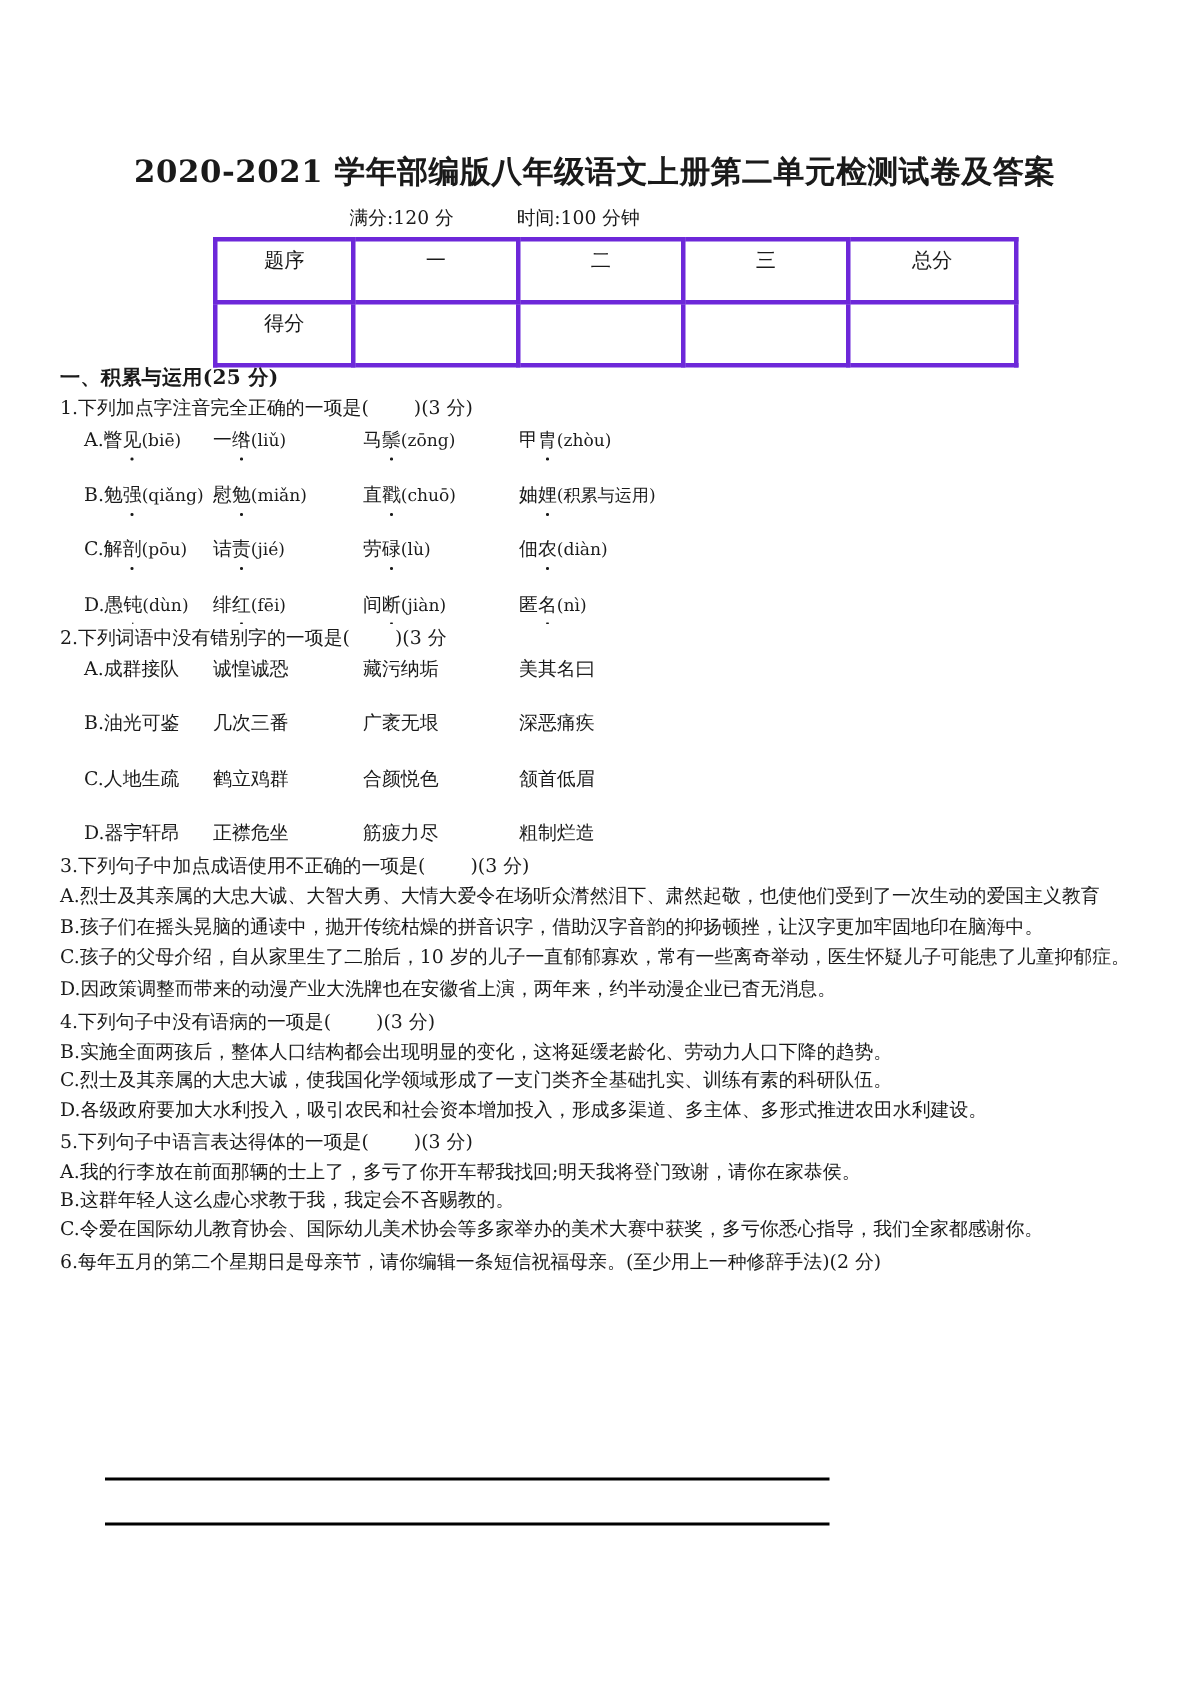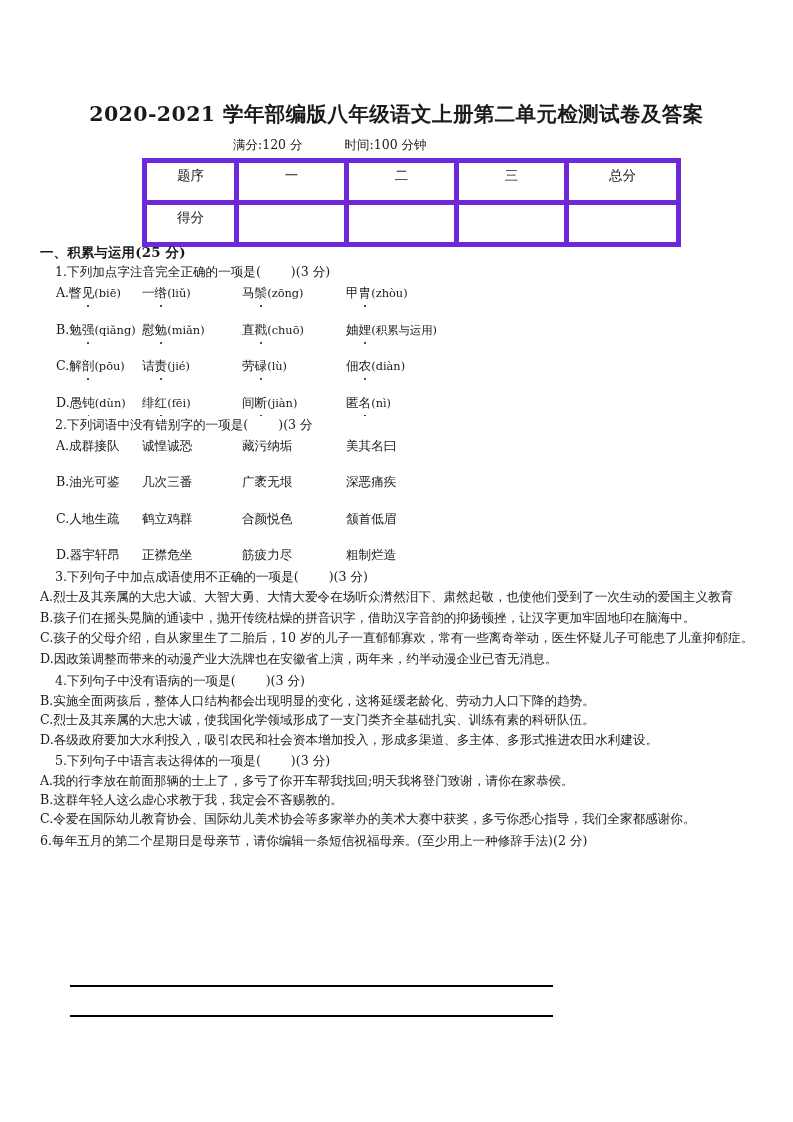--- a/index.html
+++ b/index.html
@@ -49,21 +49,21 @@
   
   .score-table {
     position: absolute;
     left: 142px;
     top: 158px;
     width: 534px;
     border-collapse: collapse;
     table-layout: fixed;
   }
   .score-table td {
-    border: 5px solid #6d28d9;
+    border: 3px solid #6d28d9;
     height: 42px;
     text-align: center;
     vertical-align: top;
     padding-top: 4px;
     font-size: 13.5px;
   }
   .score-table col.c-label { width: 92px; }
   .score-table col.c-col   { width: 110px; }
   .score-table col.c-total { width: 112px; }
 
@@ -76,21 +76,21 @@
     font-size: 12.6px;
     line-height: 1.0;
   }
   .section-head {
     font-weight: 700;
     font-size: 13.4px;
     margin: 0 0 4px 0;
     letter-spacing: 0.2px;
   }
   .q-stem {
-    margin: 0 0 1px 15px;
+    margin: 0 0 1px 0;
     line-height: 1.42;
     white-space: nowrap;
   }
   .q-stem .blank-paren {
     display: inline-block;
     min-width: 30px;
   }
   
   .opt-grid {
     display: grid;

